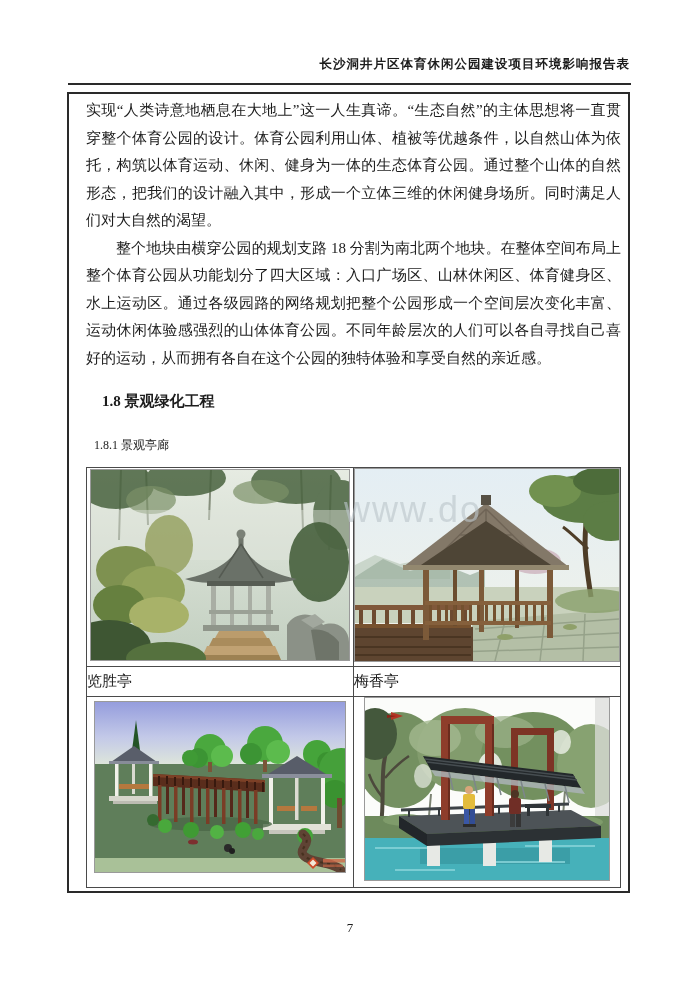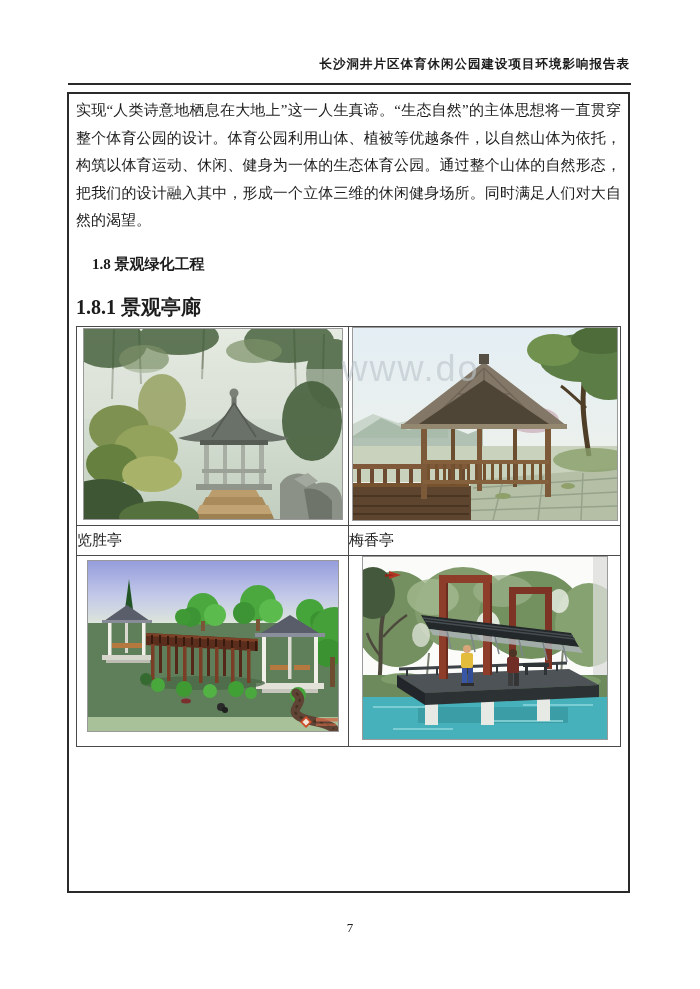--- a/index.html
+++ b/index.html
@@ -6,25 +6,25 @@
   .page{position:relative;width:640px;height:989px;background:#fff;overflow:hidden;
         font-family:"Liberation Serif","DejaVu Serif",serif;color:#1c1c1c;}
   
   .hdr{position:absolute;left:68px;top:56px;width:562px;text-align:right;
        font-size:12.5px;font-weight:bold;letter-spacing:1px;}
   .hdr-rule{position:absolute;left:68px;top:83px;width:563px;height:0;
             border-bottom:2px solid #2a2a2a;}
   
   .box{position:absolute;left:67px;top:92px;width:563px;height:801px;
        border:2px solid #2a2a2a;box-sizing:border-box;overflow:hidden;
-       padding:3px 7px 0 7px;}
+       padding:3px 7px 0 17px;}
   .para{margin:0;font-size:15px;line-height:27.5px;text-align:justify;}
   .indent{text-indent:2em;}
   .h-bold{margin:16px;font-size:15px;line-height:27.5px;font-weight:bold;}
-  .h-reg{margin:0;font-size:20px;line-height:27.5px;font-weight:bold;}
+  .h-reg{margin:8px;font-size:12px;line-height:27.5px;font-weight:normal;}
   
   table.figs{width:100%;margin-top:4px;border-collapse:collapse;table-layout:fixed;}
   table.figs td{border:1px solid #4a4a4a;padding:0;}
   td.imgcell{height:196px;text-align:center;vertical-align:middle;}
   td.imgcell2{height:190px;text-align:center;vertical-align:top;padding-top:2px;}
   td.capcell{height:29px;text-align:left;font-size:15px;vertical-align:middle;}
   .img-wrap{position:relative;display:inline-block;line-height:0;}
   .fig-frame{border:1px solid #9a9a9a;background:#fff;display:block;}
   .wm{position:absolute;top:24px;left:-10px;width:110%;overflow:hidden;
       font-family:"Liberation Sans","DejaVu Sans",sans-serif;
@@ -38,20 +38,21 @@
 <body>
 
 <div class="page">
 
   <div class="hdr">长沙洞井片区体育休闲公园建设项目环境影响报告表</div>
   <div class="hdr-rule"></div>
 
   <div class="box">
 
     <p class="para">实现“人类诗意地栖息在大地上”这一人生真谛。“生态自然”的主体思想将一直贯穿整个体育公园的设计。体育公园利用山体、植被等优越条件，以自然山体为依托，构筑以体育运动、休闲、健身为一体的生态体育公园。通过整个山体的自然形态，把我们的设计融入其中，形成一个立体三维的休闲健身场所。同时满足人们对大自然的渴望。</p>
+    <p class="para indent">整个地块由横穿公园的规划支路 18 分割为南北两个地块。在整体空间布局上整个体育公园从功能划分了四大区域：入口广场区、山林休闲区、体育健身区、水上运动区。通过各级园路的网络规划把整个公园形成一个空间层次变化丰富、运动休闲体验感强烈的山体体育公园。不同年龄层次的人们可以各自寻找自己喜好的运动，从而拥有各自在这个公园的独特体验和享受自然的亲近感。</p>
     <p class="h-bold">1.8 景观绿化工程</p>
     <p class="h-reg">1.8.1  景观亭廊</p>
 
     <table class="figs">
       <tbody>
           <tr>
         <td class="imgcell">
           <span class="img-wrap">
             <svg class="fig-frame" width="258" height="190" viewBox="0 0 258 190" xmlns="http://www.w3.org/2000/svg">
               <defs>

